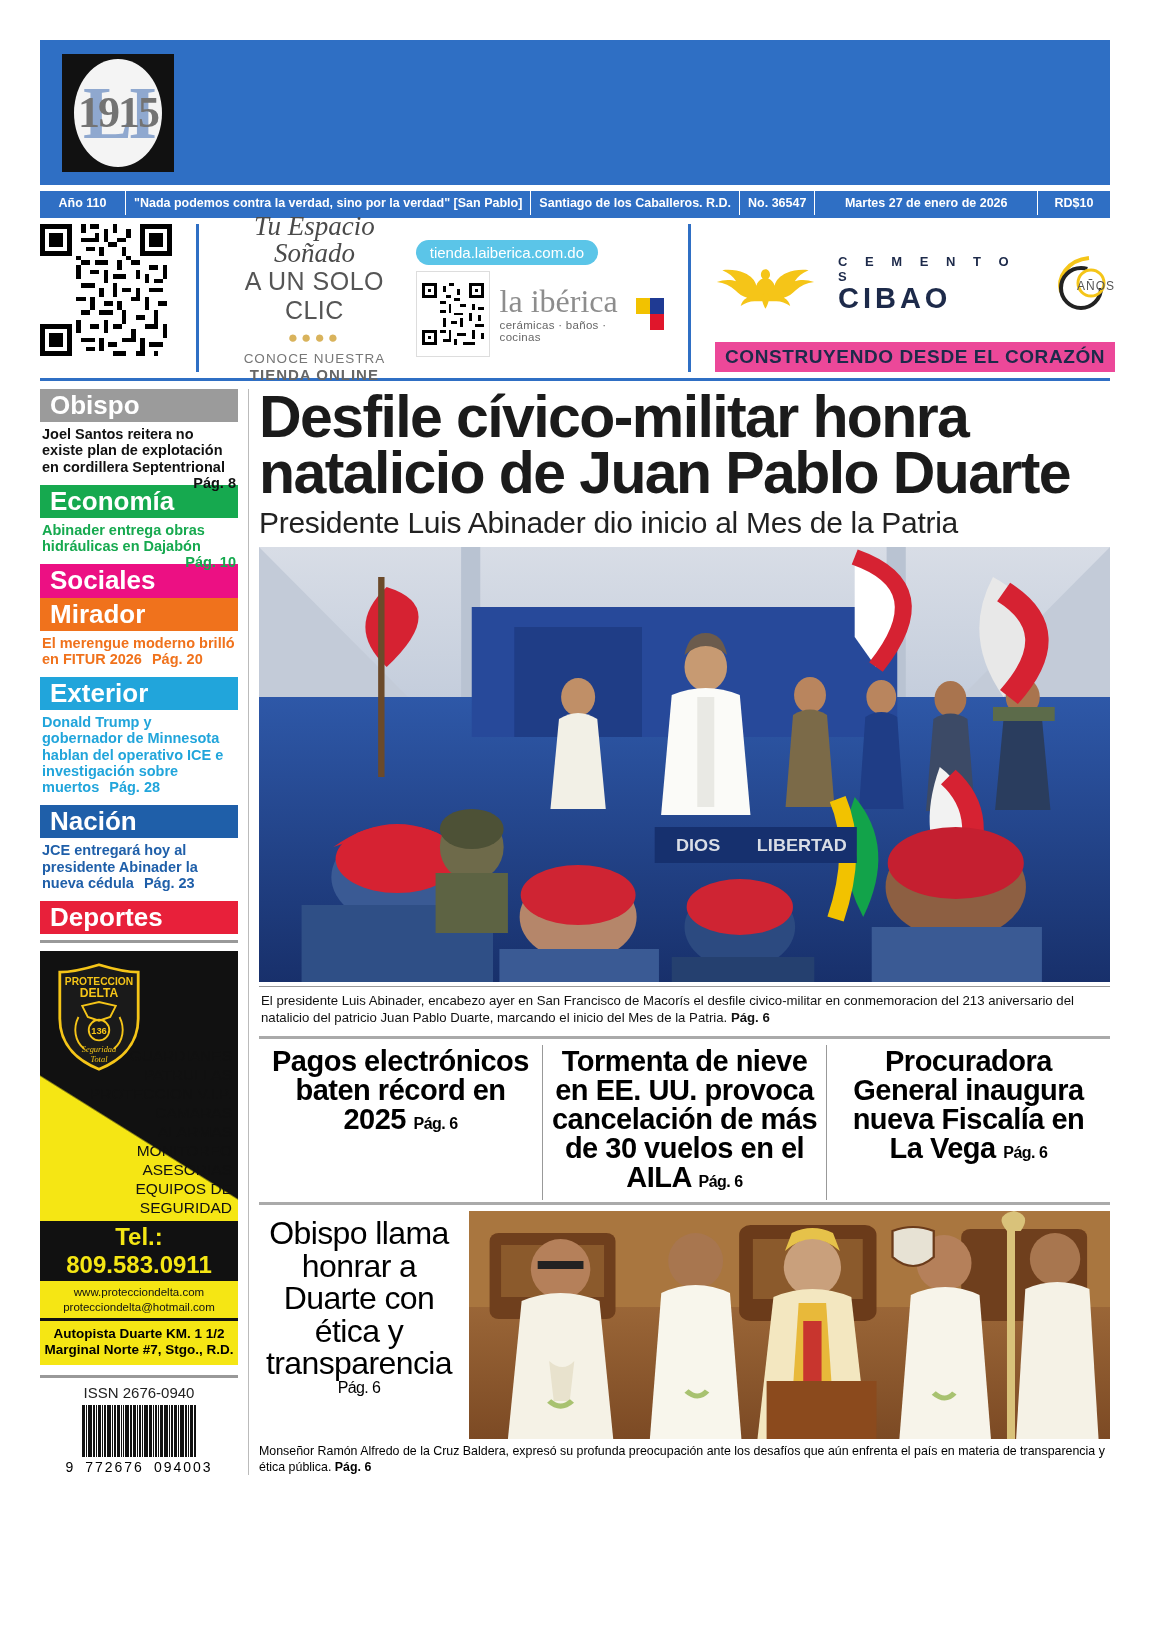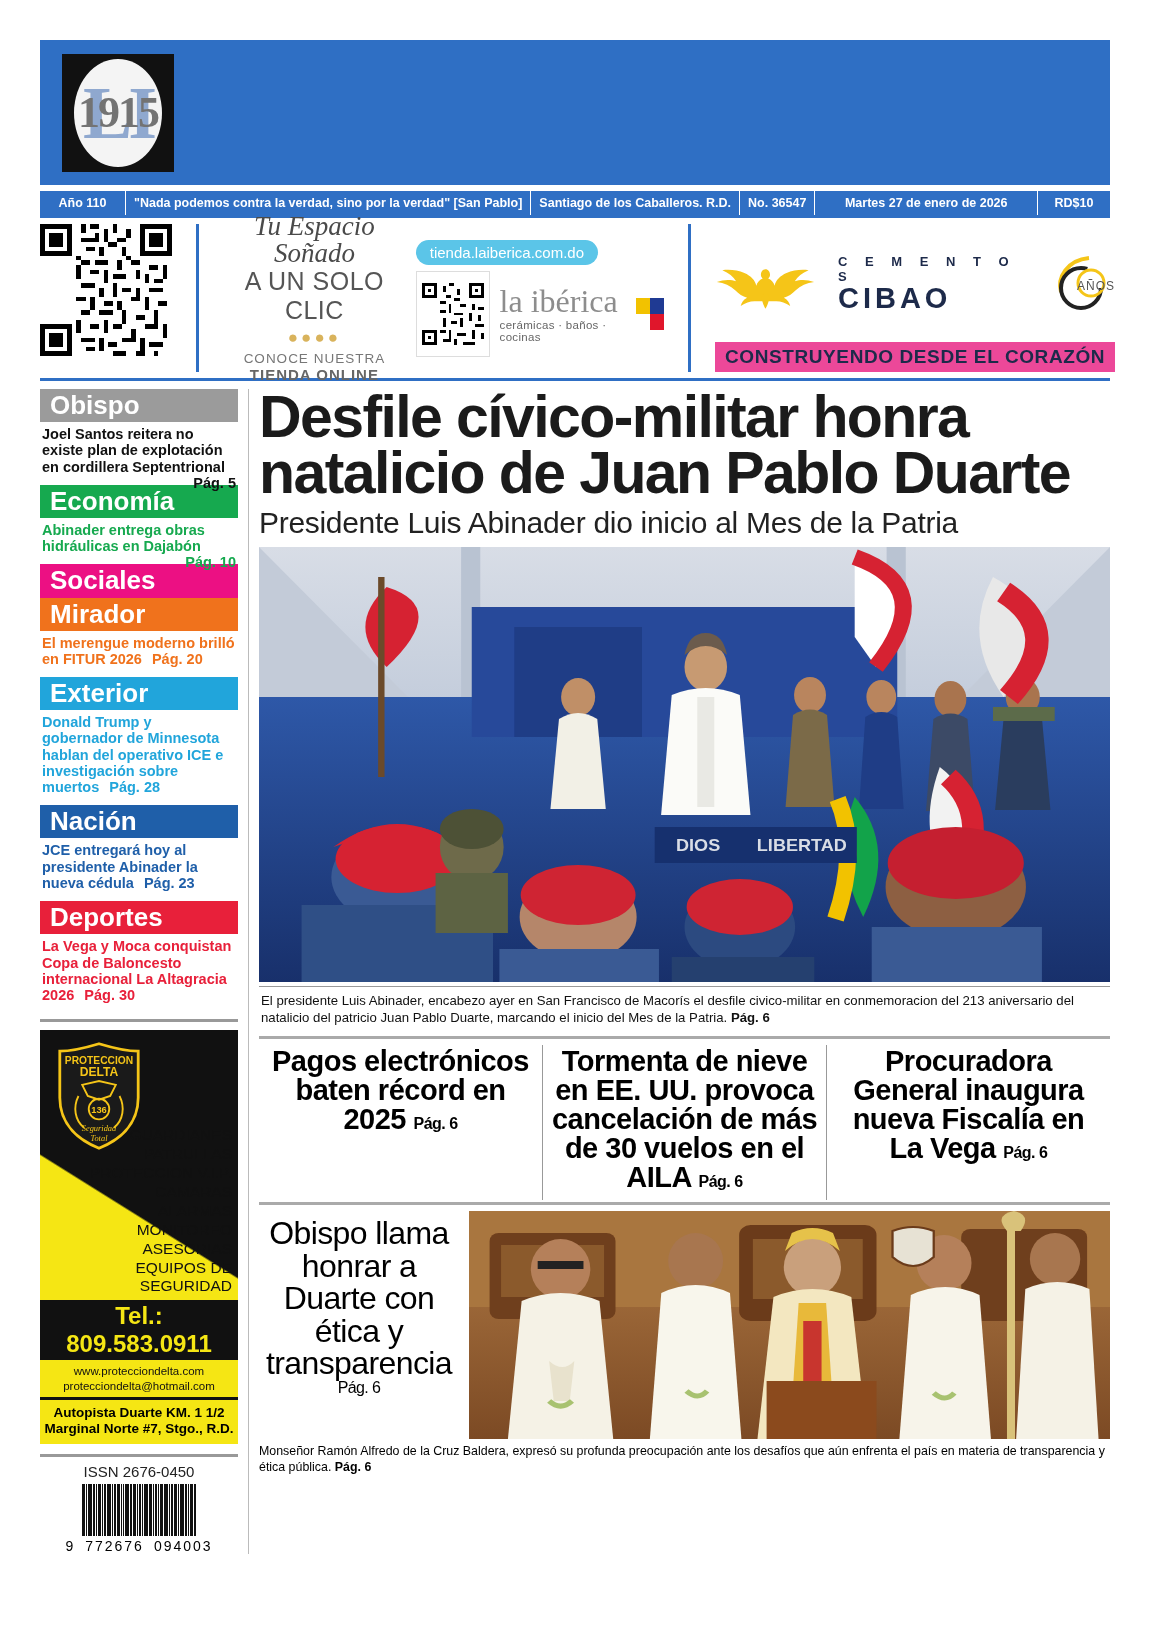--- a/index.html
+++ b/index.html
@@ -421,21 +421,21 @@
   <div class="body-rule"></div>
 
   <div class="main-grid">
 
     <div class="sidebar">
 
       <div>
         <div class="sec-head" style="background:#9b9b9b">Obispo</div>
         <div class="sec-body" style="color:#111">
           <span>Joel Santos reitera no existe plan de explotación en cordillera Septentrional</span>
-          <span class="sec-pg">Pág. 5</span>
+          <span class="sec-pg">Pág. 8</span>
         </div>
       </div>
 
       <div>
         <div class="sec-head" style="background:#16a94f">Economía</div>
         <div class="sec-body" style="color:#16a94f">
           <span>Abinader entrega obras hidráulicas en Dajabón</span>
           <span class="sec-pg">Pág. 10</span>
         </div>
       </div>
@@ -463,24 +463,20 @@
       <div>
         <div class="sec-head" style="background:#1f5fa9">Nación</div>
         <div class="sec-body" style="color:#1f5fa9">
           <span>JCE entregará hoy al presidente Abinader la nueva cédula</span>
           <span style="padding-left:6px">Pág. 23</span>
         </div>
       </div>
 
       <div>
         <div class="sec-head" style="background:#e8203a">Deportes</div>
-        <div class="sec-body" style="color:#e8203a">
-          <span>La Vega y Moca conquistan Copa de Baloncesto internacional La Altagracia 2026</span>
-          <span style="padding-left:6px">Pág. 30</span>
-        </div>
       </div>
 
       <div class="delta-rule"></div>
 
       <div class="delta">
         <div class="delta-diag"></div>
         <svg class="delta-badge" viewBox="0 0 100 120">
           <path d="M50 4 C30 10 14 12 8 12 L8 62 C8 92 30 108 50 116 C70 108 92 92 92 62 L92 12 C86 12 70 10 50 4 Z" fill="#1a1a1a" stroke="#f5c518" stroke-width="3"></path>
           <text x="50" y="26" font-size="11" fill="#f5c518" text-anchor="middle" font-family="Liberation Sans, sans-serif" font-weight="bold">PROTECCION</text>
           <text x="50" y="39" font-size="13" fill="#f5c518" text-anchor="middle" font-family="Liberation Sans, sans-serif" font-weight="bold">DELTA</text>
@@ -507,21 +503,21 @@
           <div>www.proteccion​delta.com</div>
           <div>protecciondelta@hotmail.com</div>
         </div>
         <div class="delta-addr">
           <div>Autopista Duarte KM. 1 1/2</div>
           <div>Marginal Norte #7, Stgo., R.D.</div>
         </div>
       </div>
 
       <div class="issn-rule"></div>
-      <div class="issn">ISSN 2676-0450</div>
+      <div class="issn">ISSN 2676-0940</div>
       <div class="barcode">
         <i style="width:3px"></i>
           <i style="width:1px"></i>
           <i style="width:4px"></i>
           <i style="width:2px"></i>
         <i style="width:1px"></i>
           <i style="width:3px"></i>
           <i style="width:1px"></i>
           <i style="width:2px"></i>
         <i style="width:4px"></i>

